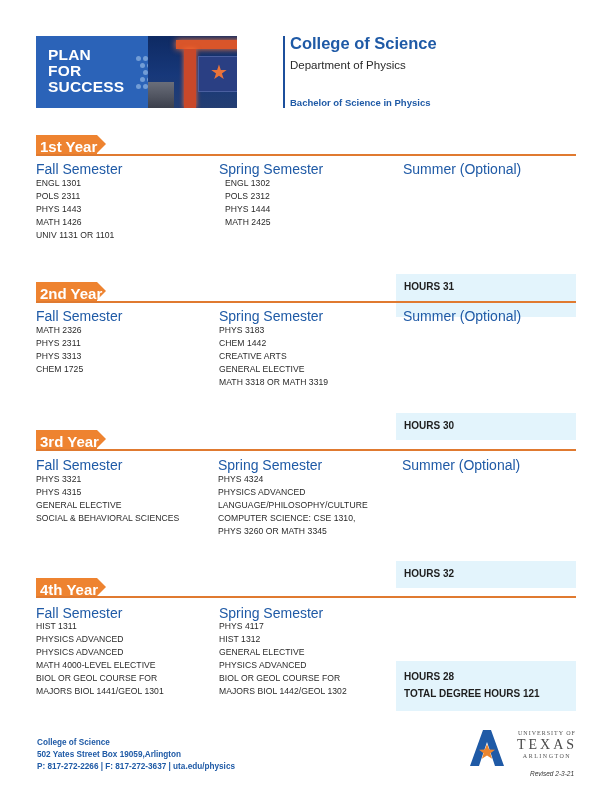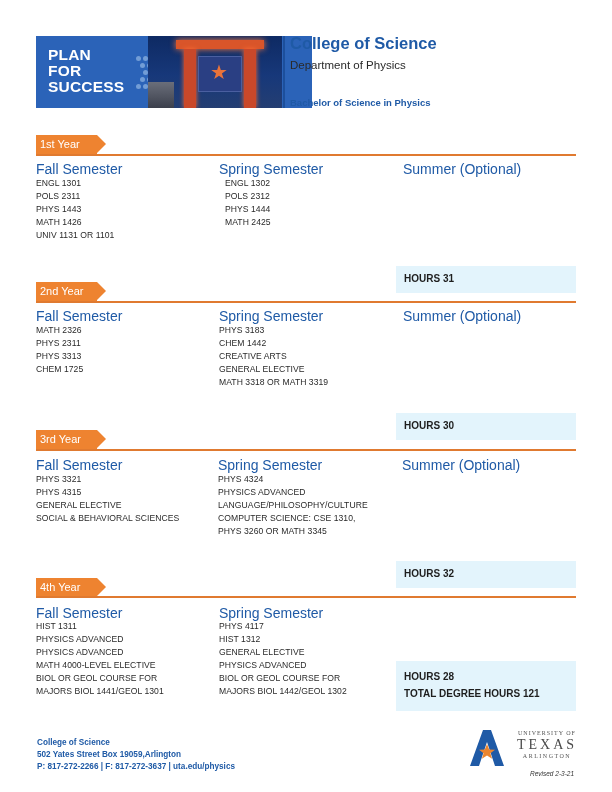--- a/index.html
+++ b/index.html
@@ -1,20 +1,20 @@
 <!DOCTYPE html>
 <html><head>
 <meta charset="utf-8">
 <style>
   * { box-sizing: border-box; margin: 0; padding: 0; }
   html, body { width: 612px; height: 792px; background: #ffffff; overflow: hidden; }
   body { position: relative; font-family: "Liberation Sans", sans-serif; color: #2a2a2a; }
 
   
-  .banner { position: absolute; left: 36px; top: 36px; width: 276px; height: 72px; background: #2b63b8; overflow: hidden; }
+  .banner { position: absolute; left: 36px; top: 36px; width: 201px; height: 72px; background: #2b63b8; overflow: hidden; }
   .banner-text { position: absolute; left: 12px; top: 11px; color: #fff; font-weight: bold; font-size: 15.5px; line-height: 16px; letter-spacing: 0.2px; }
   .banner-dots { position: absolute; left: 100px; top: 18px; width: 30px; height: 40px; }
   .banner-dots span { position: absolute; width: 5px; height: 5px; border-radius: 50%; background: #7fa7da; opacity: 0.85; }
   .banner-photo { position: absolute; left: 112px; top: 0; width: 134px; height: 72px; background: linear-gradient(180deg, #0e2a63 0%, #17387a 55%, #243e72 100%); }
   .tower { position: absolute; left: 28px; top: 4px; width: 88px; height: 68px; }
   .tower .top { position: absolute; left: 0; top: 0; width: 88px; height: 9px; background: #d9552a; box-shadow: 0 0 6px #ff7a3c; }
   .tower .leg { position: absolute; top: 9px; width: 12px; height: 59px; background: #c9482a; box-shadow: 0 0 5px #ff6b33; }
   .tower .leg.l { left: 8px; }
   .tower .leg.r { left: 68px; }
   .tower .panel { position: absolute; left: 22px; top: 16px; width: 44px; height: 36px; background: #2a3f83; border: 1px solid #4a5fa0; }
@@ -23,21 +23,21 @@
 
   .header-rule { position: absolute; left: 283px; top: 36px; width: 2px; height: 72px; background: #1c4f9c; }
   .college-title { position: absolute; left: 290px; top: 34px; font-size: 16.5px; font-weight: bold; color: #1f5aa6; }
   .dept-title { position: absolute; left: 290px; top: 59px; font-size: 11.5px; color: #2a2a2a; }
   .degree-title { position: absolute; left: 290px; top: 97px; font-size: 9.5px; font-weight: bold; color: #1f5aa6; }
 
   
   .year-tag { position: absolute; left: 36px; height: 19px; width: 70px; }
   .year-tag .body { position: absolute; left: 0; top: 0; width: 61px; height: 19px; background: #ee8330; }
   .year-tag .tip { position: absolute; left: 61px; top: 0; width: 0; height: 0; border-top: 9.5px solid transparent; border-bottom: 9.5px solid transparent; border-left: 9px solid #ee8330; }
-  .year-tag .label { position: absolute; left: 4px; top: 3px; color: #fff; font-weight: normal; font-size: 11px; white-space: nowrap; }
+  .year-tag .label { position: absolute; left: 4px; top: 3px; color: #fff; font-weight: bold; font-size: 15px; white-space: nowrap; }
   .year-rule { position: absolute; left: 36px; width: 540px; height: 1.5px; background: #e07a30; }
 
   .sem-head { position: absolute; font-size: 14px; font-weight: normal; color: #1f5aa6; white-space: nowrap; }
   .course-list { position: absolute; font-size: 8.6px; line-height: 13.1px; color: #2a2a2a; white-space: nowrap; letter-spacing: 0.05px; }
 
   .hours-box { position: absolute; left: 396px; width: 180px; background: #e3f4fc; }
   .hours-box .txt { position: absolute; left: 8px; font-size: 10px; font-weight: bold; color: #1e1e1e; white-space: nowrap; }
 
   
   .footer-contact { position: absolute; left: 37px; top: 737px; font-size: 8.2px; line-height: 11.8px; font-weight: bold; color: #1f5aa6; white-space: nowrap; }
@@ -104,21 +104,21 @@
   <div>PHYS 1443</div>
   <div>MATH 1426</div>
   <div>UNIV 1131 OR 1101</div>
 </div>
 <div class="course-list" style="left:225px;top:177px">
   <div>ENGL 1302</div>
   <div>POLS 2312</div>
   <div>PHYS 1444</div>
   <div>MATH 2425</div>
 </div>
-<div class="hours-box" style="top:266px;height:27px">
+<div class="hours-box" style="top:274px;height:43px">
   <div class="txt" style="top:7px">HOURS 31</div>
 </div>
 
 <div class="year-tag" style="top:282px">
   <div class="body"></div>
     <div class="tip"></div>
   <div class="label">2nd Year</div>
 </div>
 <div class="year-rule" style="top:301px"></div>
 <div class="sem-head" style="left:36px;top:308px">Fall Semester</div>

